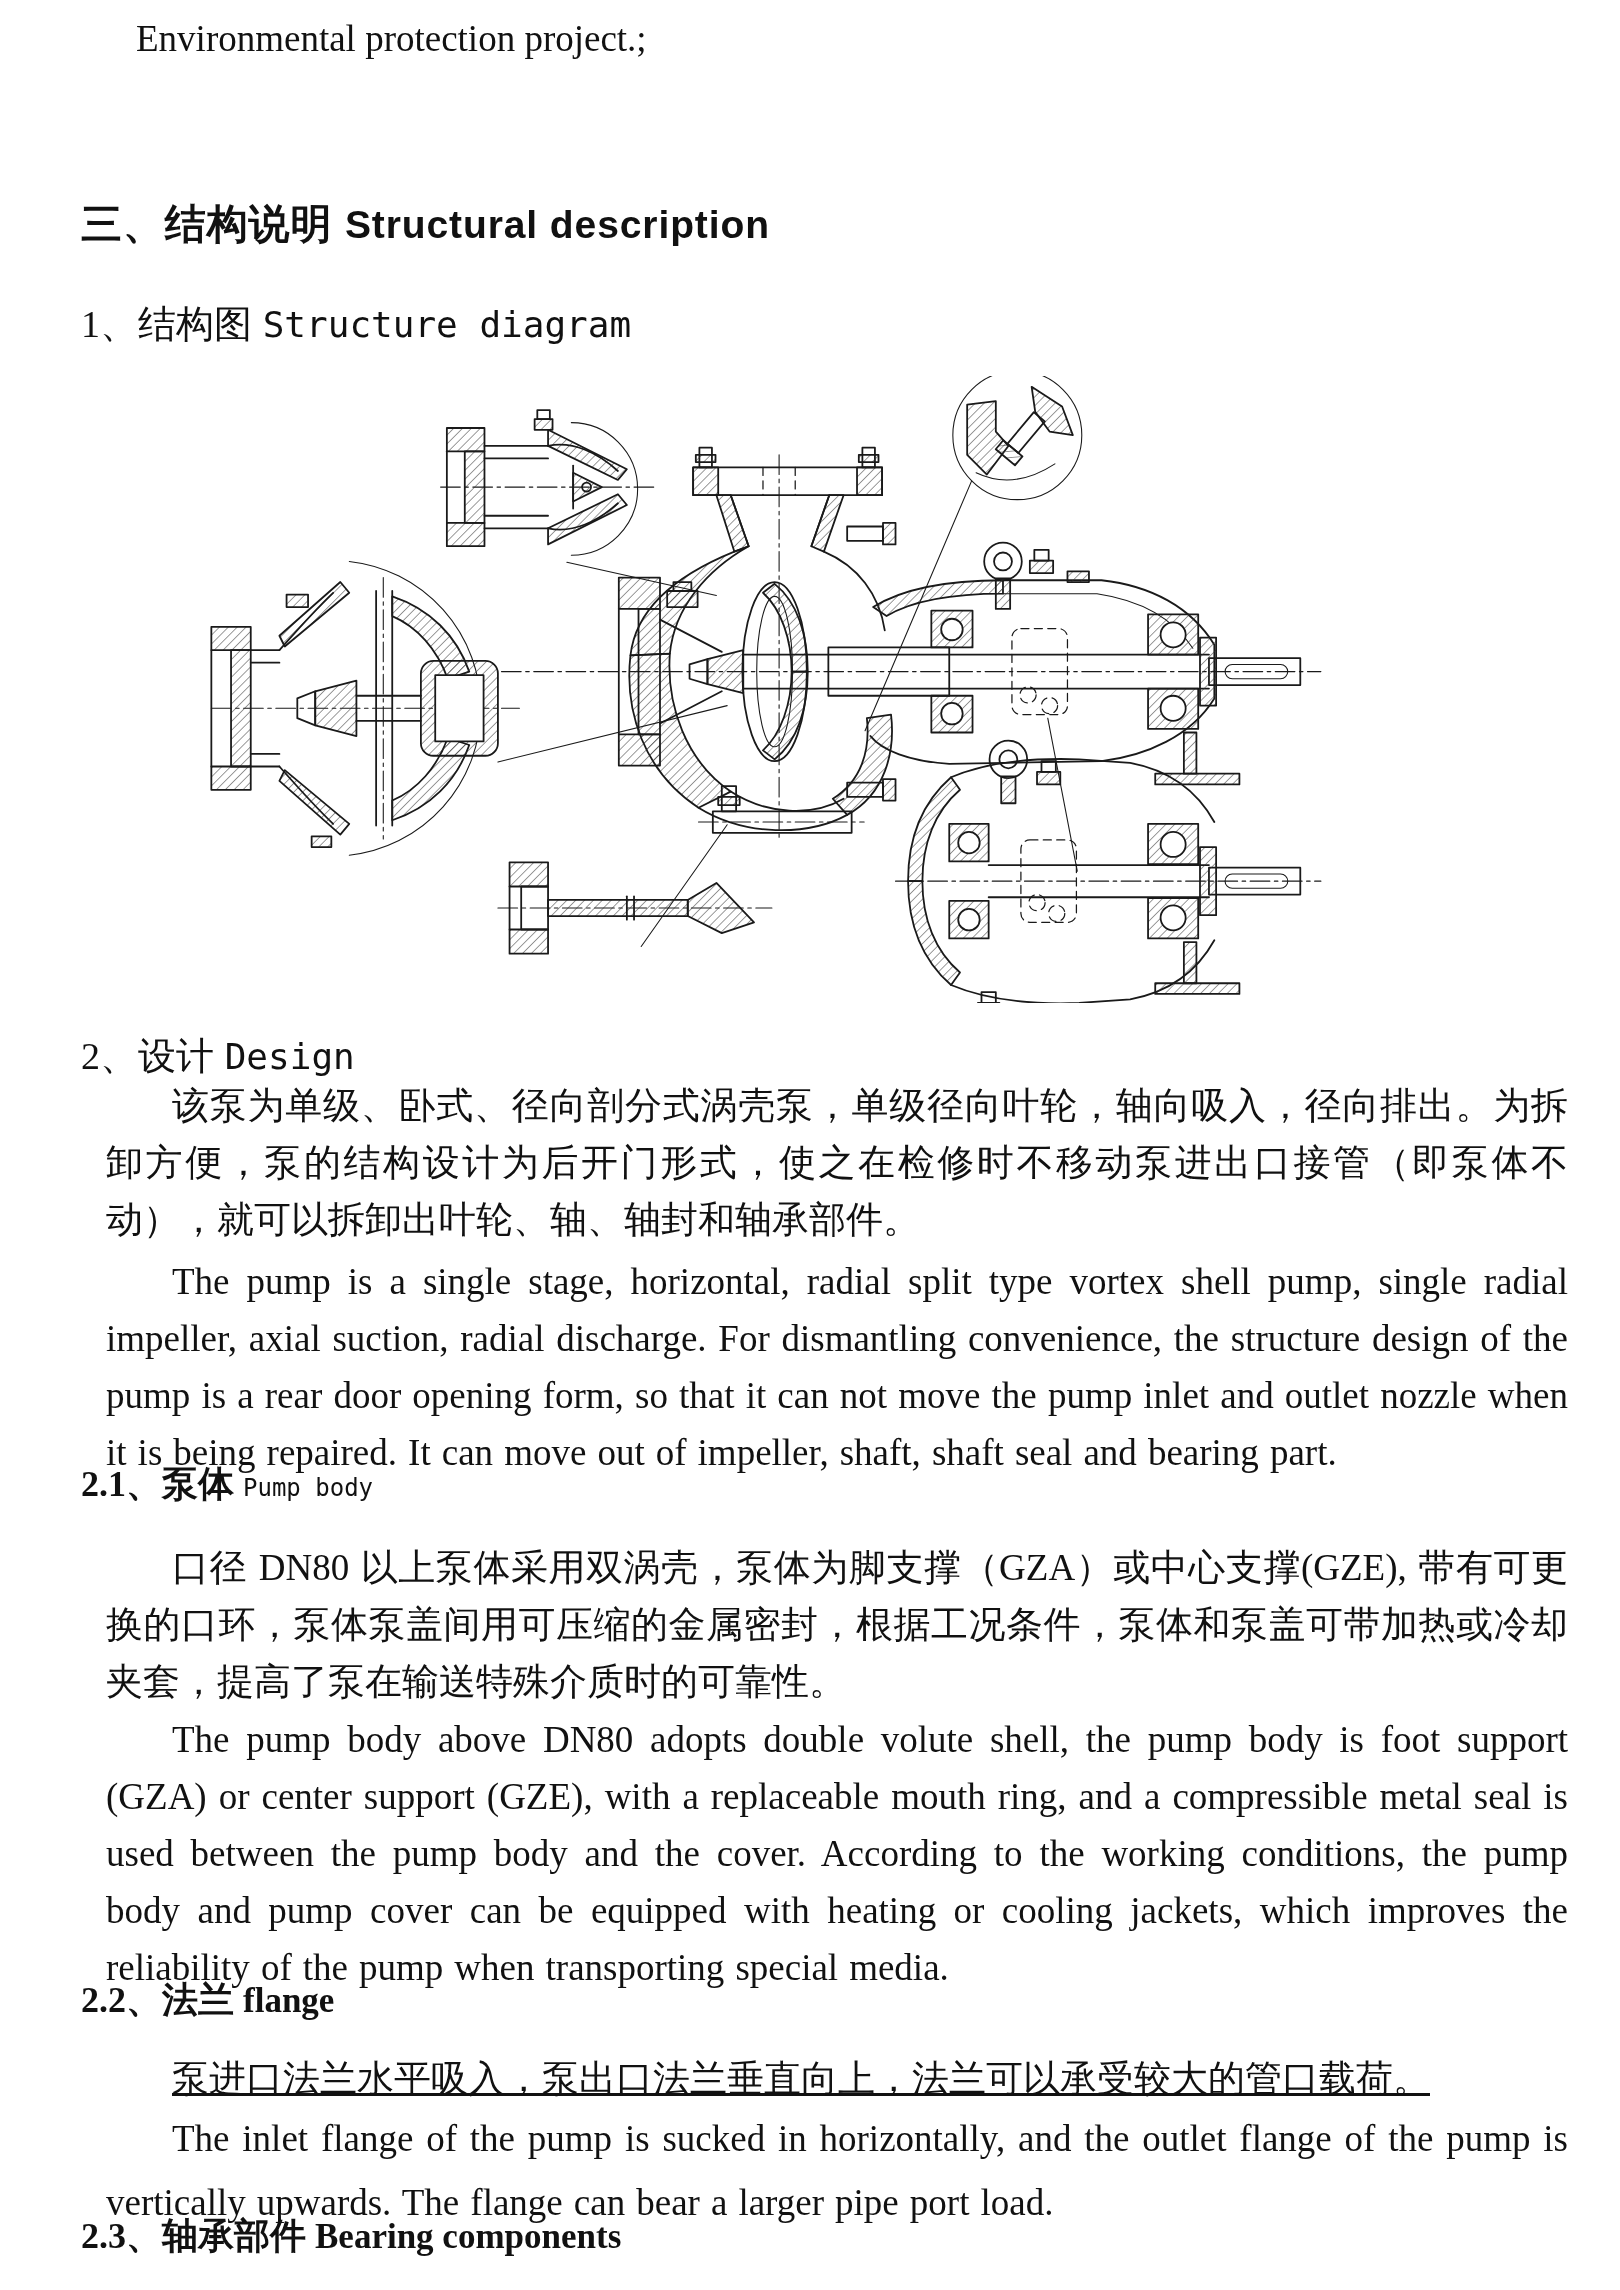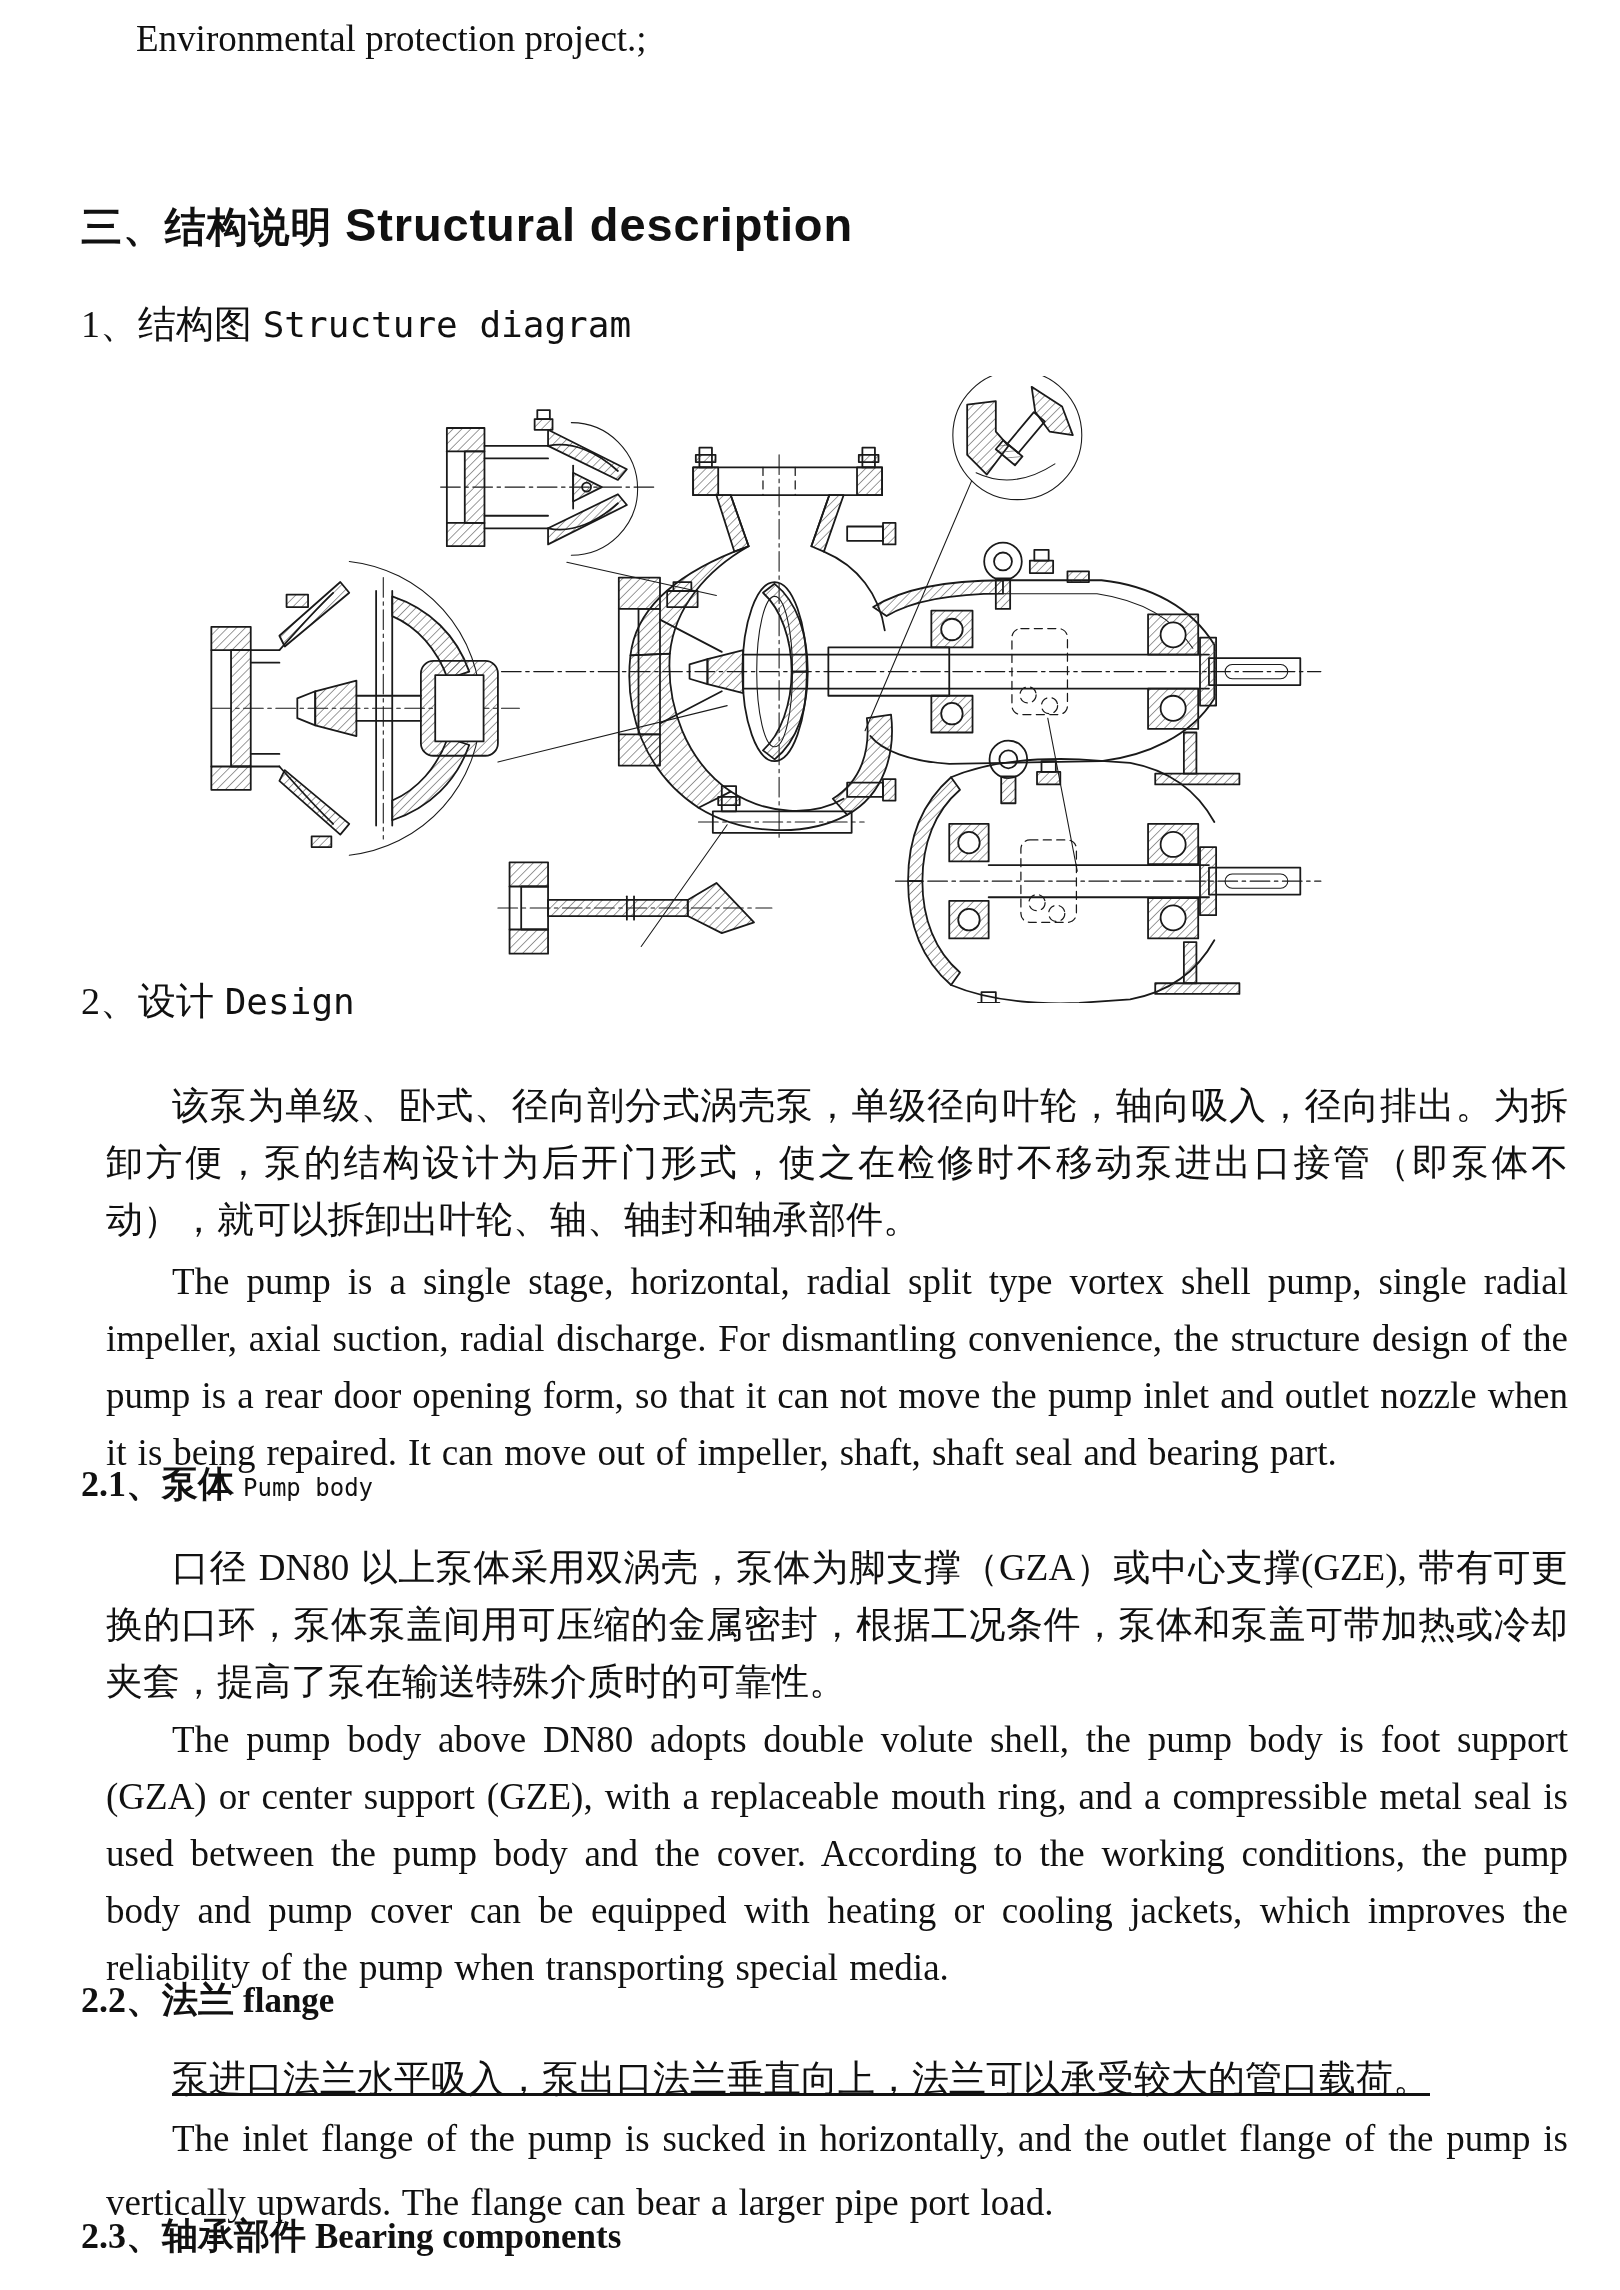--- a/index.html
+++ b/index.html
@@ -4,25 +4,25 @@
 <style>
   html,body{margin:0;padding:0;}
   body{
     width:1620px;height:2291px;position:relative;background:#ffffff;
     font-family:"Liberation Serif", serif;color:#111;overflow:hidden;
   }
   .abs{position:absolute;}
   .intro{left:136px;top:9px;font-size:37px;line-height:59px;}
   .h-main{left:81px;top:197px;font-size:41px;font-weight:bold;
           font-family:"Liberation Sans", sans-serif;letter-spacing:0.9px;}
-  .h-main .en{font-size:47px;margin-left:12.5px;}
+  .h-main .en{font-size:39px;margin-left:12.5px;}
   .h-kai{left:81px;font-size:38px;font-family:"Liberation Serif", serif;}
   .h-kai .en{font-family:"DejaVu Sans Mono", monospace;font-size:36px;margin-left:10.7px;}
   .h-structure{top:299px;}
-  .h-design{top:976px;}
+  .h-design{top:1031px;}
   .h-sub{left:81px;font-size:36px;font-weight:bold;}
   .h-sub .en-mono{font-family:"DejaVu Sans Mono", monospace;font-weight:normal;font-size:24px;margin-left:9px;}
   .h-sub .en-bold{font-family:"Liberation Serif", serif;font-weight:bold;font-size:35px;margin-left:9px;}
   .para{
     left:106px;right:52px;font-size:37px;line-height:57px;
     text-align:justify;text-indent:66px;word-spacing:1.8px;margin-top:24px;
   }
   .para.last-loose{line-height:64px;}
   .cn{font-family:"Liberation Serif", serif;}
   svg .cl{stroke-dasharray:22 5 4 5;stroke-width:1.2;}

